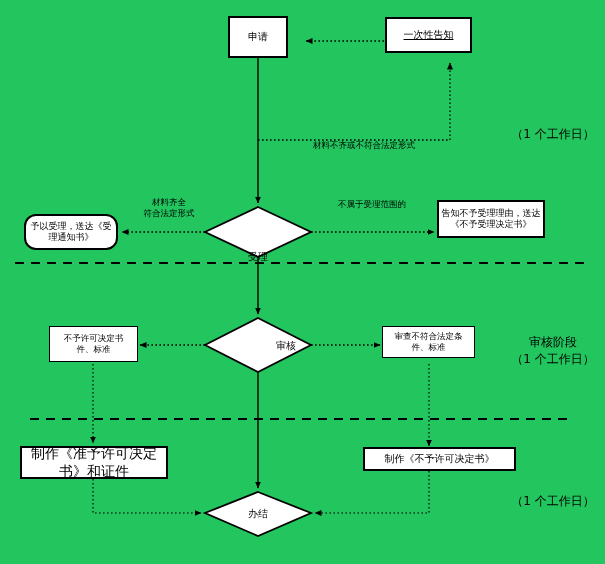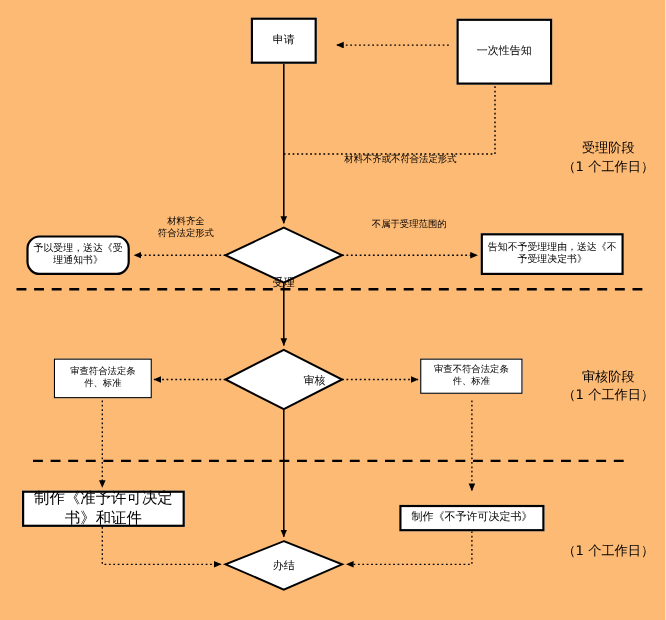--- a/index.html
+++ b/index.html
@@ -7,21 +7,21 @@
     padding: 0;
     background: #ffffff;
   }
   body {
     font-family: "DejaVu Sans", "Liberation Sans", sans-serif;
   }
   #canvas {
     position: relative;
     width: 605px;
     height: 564px;
-    background: #fdba74;
+    background: #22c55e;
     overflow: hidden;
   }
   #flow-svg {
     position: absolute;
     left: 0;
     top: 0;
     width: 605px;
     height: 564px;
   }
   .node-box {
@@ -115,63 +115,62 @@
 
     <polyline points="93,479 93,513 201,513" fill="none" stroke="#000000" stroke-width="1.2" stroke-dasharray="1.6,2.4" marker-end="url(#arrow-dot)"></polyline>
 
     <polyline points="429,471 429,513 315,513" fill="none" stroke="#000000" stroke-width="1.2" stroke-dasharray="1.6,2.4" marker-end="url(#arrow-dot)"></polyline>
   </svg>
 
   <div class="node-box" style="left:228px; top:16px; width:60px; height:42px;">
     <span>申请</span>
   </div>
 
-  <div class="node-box" style="left:415px; top:17px; width:87px; height:60px;">
+  <div class="node-box" style="left:385px; top:17px; width:87px; height:36px;text-decoration:underline;">
     <span>一次性告知</span>
   </div>
 
   <div class="node-box" style="left:24px; top:214px; width:94px; height:36px; font-size:9px;border-radius:12px;">
     <span>予以受理，送达《受理通知书》</span>
   </div>
 
-  <div class="node-box" style="left:437px; top:212px; width:130px; height:38px; font-size:9px;">
+  <div class="node-box" style="left:437px; top:200px; width:108px; height:38px; font-size:9px;">
     <span>告知不予受理理由，送达《不予受理决定书》</span>
   </div>
 
   <div class="node-box thin" style="left:49px; top:326px; width:89px; height:36px; font-size:8.5px; white-space:pre-line;">
-    <span>审查符合法定条
+    <span>不予许可决定书
 件、标准</span>
   </div>
 
   <div class="node-box thin" style="left:382px; top:326px; width:93px; height:32px; font-size:8.5px; white-space:pre-line;">
     <span>审查不符合法定条
 件、标准</span>
   </div>
 
   <div class="node-box" style="left:20px; top:446px; width:148px; height:33px; font-size:14px;">
     <span>制作《准予许可决定书》和证件</span>
   </div>
 
-  <div class="node-box" style="left:363px; top:447px; width:132px; height:24px; font-size:10px;margin-top:12px;">
+  <div class="node-box" style="left:363px; top:447px; width:153px; height:24px; font-size:10px;">
     <span>制作《不予许可决定书》</span>
   </div>
 
   <div class="diamond-label" style="left:258px; top:233px;margin-top:24px;">受理</div>
   <div class="diamond-label" style="left:258px; top:346px;margin-left:28px;">审核</div>
   <div class="diamond-label" style="left:258px; top:514px;">办结</div>
 
   <div class="edge-label" style="left:364px; top:106px;margin-top:40px;">材料不齐或不符合法定形式</div>
 
   <div class="edge-label" style="left:169px; top:208px; white-space:pre-line;">材料齐全
 符合法定形式</div>
 
   <div class="edge-label" style="left:372px; top:205px;">不属于受理范围的</div>
 
   <div class="stage-label" style="left:553px; top:126px;">
-    <div>受理阶段</div>
     <div>（1 个工作日）</div>
   </div>
 
   <div class="stage-label" style="left:553px; top:334px;">
     <div>审核阶段</div>
     <div>（1 个工作日）</div>
   </div>
 
   <div class="stage-label" style="left:553px; top:493px;">
     <div>（1 个工作日）</div>

